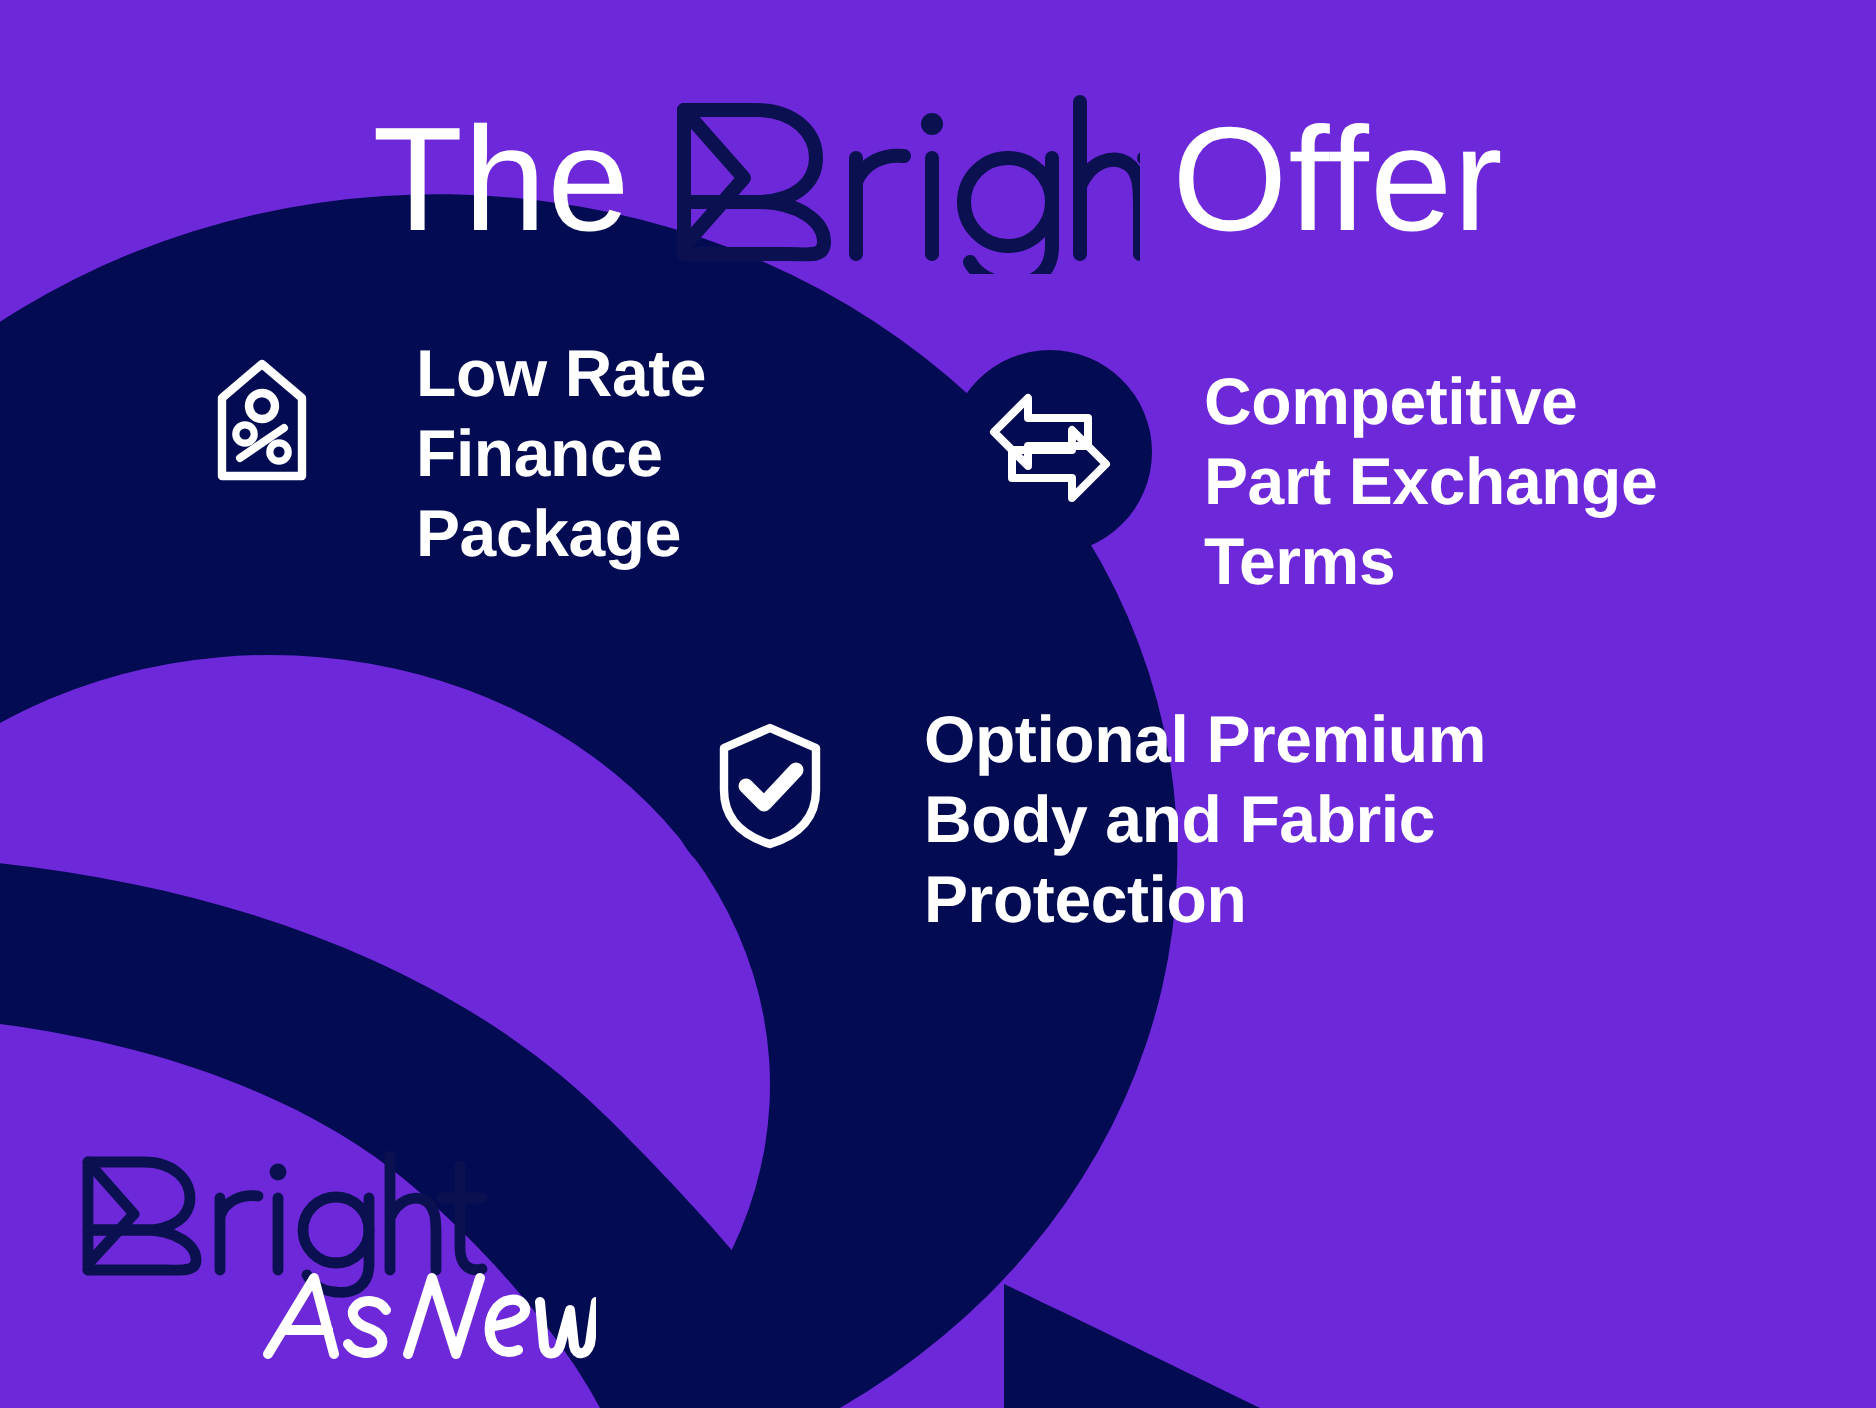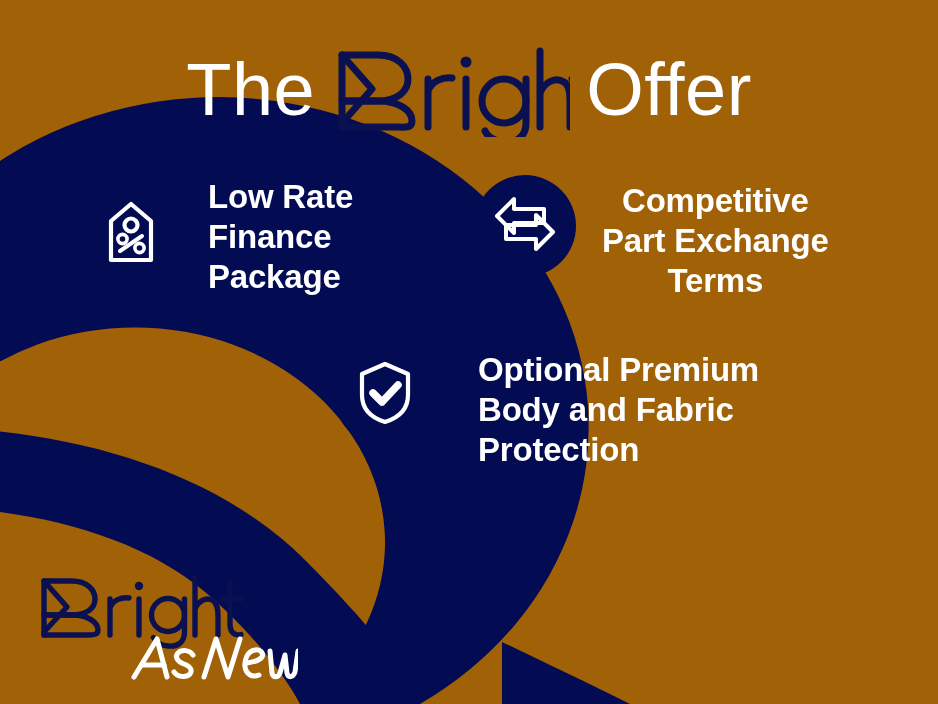--- a/index.html
+++ b/index.html
@@ -11,21 +11,21 @@
     width: 938px;
     height: 704px;
     overflow: hidden;
     font-family: "Liberation Sans", sans-serif;
     background: #00d68a;
   }
   .poster {
     position: relative;
     width: 938px;
     height: 704px;
-    background: #a16207;
+    background: #6d28d9;
     overflow: hidden;
   }
 
   
   .bg-layer {
     position: absolute;
     inset: 0;
     width: 938px;
     height: 704px;
     pointer-events: none;
@@ -79,23 +79,23 @@
     margin-left: 26px;
     color: #ffffff;
     font-size: 33px;
     font-weight: bold;
     line-height: 40px;
     letter-spacing: -0.2px;
     padding-top: 6px;
     white-space: pre-line;
   }
 
-  #feature-finance   { top: 171px; left: 80px; align-items: center; }
-  #feature-exchange  { top: 175px; left: 474px; text-align: center; }
-  #feature-protect   { top: 344px; left: 334px; gap: 16px; }
+  #feature-finance   { top: 161px; left: 80px; }
+  #feature-exchange  { top: 175px; left: 474px; }
+  #feature-protect   { top: 344px; left: 334px; }
   #feature-delivery  { top: 512px; left: 522px; }
 
   
   .brand-lockup {
     position: absolute;
     left: 38px;
     bottom: 26px;
     z-index: 6;
     width: 260px;
     height: 105px;

